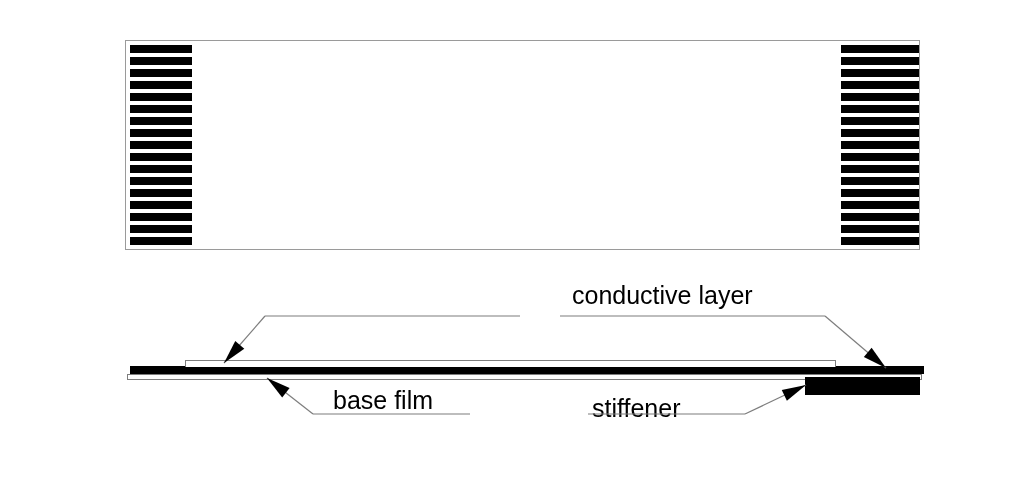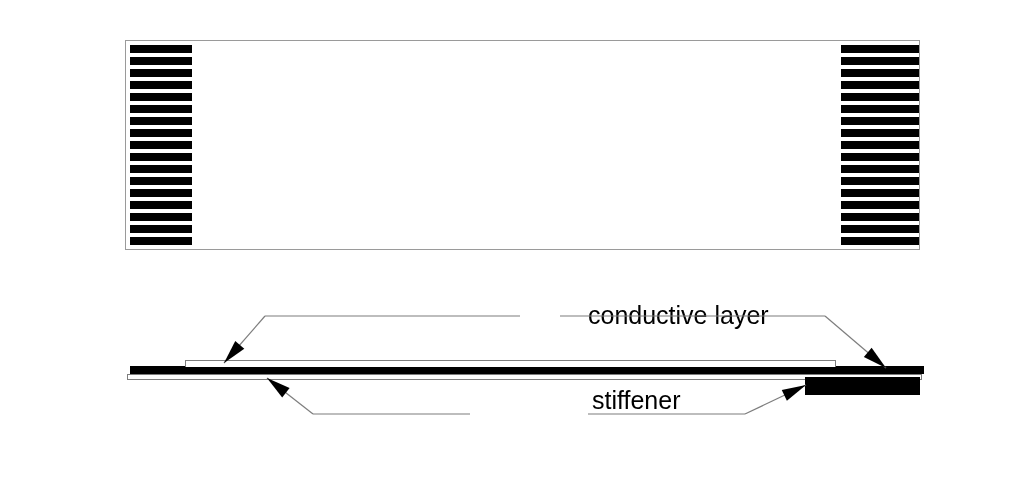--- a/index.html
+++ b/index.html
@@ -30,23 +30,23 @@
   #insulative-layer{position:absolute;left:60px;top:5px;width:651px;height:7px;
                     border:1px solid #7d7d7d;border-bottom:none;box-sizing:border-box;
                     background:#ffffff;}
 
   #stiffener{position:absolute;left:680px;top:22px;width:115px;height:18px;
              background:#000000;}
 
   
   .label{position:absolute;font-size:25px;line-height:28px;white-space:nowrap;color:#000;}
   #label-insulative{left:290px;top:281px;}
-  #label-conductive{left:588px;top:281px;margin-top:20px;}
+  #label-conductive{left:572px;top:281px;}
   #label-basefilm{left:333px;top:386px;}
-  #label-stiffener{left:592px;top:386px;text-align:center;}
+  #label-stiffener{left:592px;top:394px;text-align:center;}
 
   
   #leaders{position:absolute;left:0;top:0;width:1035px;height:489px;
            pointer-events:none;}
 </style>
 </head>
 <body>
 
 <div class="stage">
 
@@ -92,20 +92,21 @@
   </div>
 
   <div id="cross-section">
     <div id="base-film"></div>
     <div id="conductive-layer"></div>
     <div id="insulative-layer"></div>
     <div id="stiffener"></div>
   </div>
 
   <div class="label" id="label-conductive">conductive layer</div>
+  <div class="label" id="label-basefilm">base film</div>
   <div class="label" id="label-stiffener">stiffener</div>
 
   <svg id="leaders" viewBox="0 0 1035 489">
     <g id="leader-layer">
         <line x1="265" y1="316" x2="520" y2="316" stroke="#7d7d7d" stroke-width="1.2"></line>
         <line x1="265" y1="316" x2="224" y2="363" stroke="#7d7d7d" stroke-width="1.2"></line>
         <polygon points="224,363 235.25543570479988,340.97013011624637 244.29826439070752,348.8585551401232" fill="#000000"></polygon>
         <line x1="560" y1="316" x2="825" y2="316" stroke="#7d7d7d" stroke-width="1.2"></line>
         <line x1="825" y1="316" x2="886" y2="368" stroke="#7d7d7d" stroke-width="1.2"></line>
         <polygon points="886,368 863.8432327576799,356.9964703222262 871.6280428698464,347.8642892291077" fill="#000000"></polygon>

